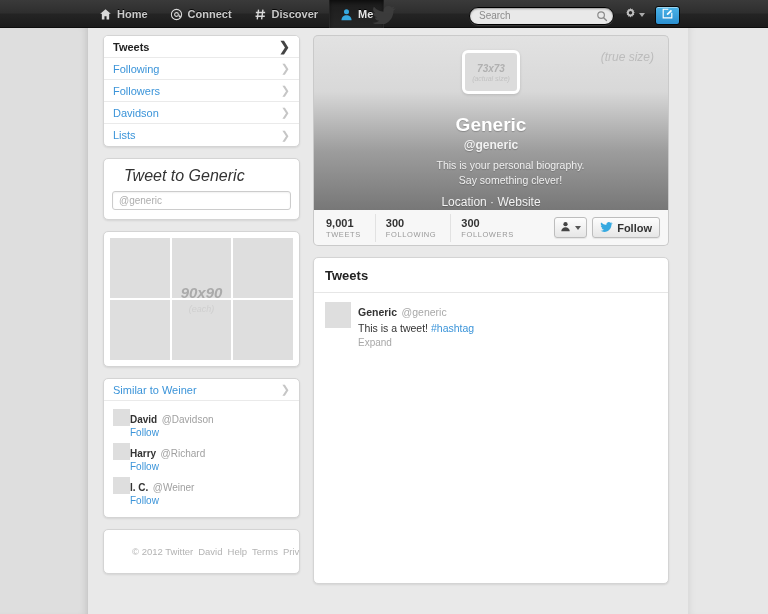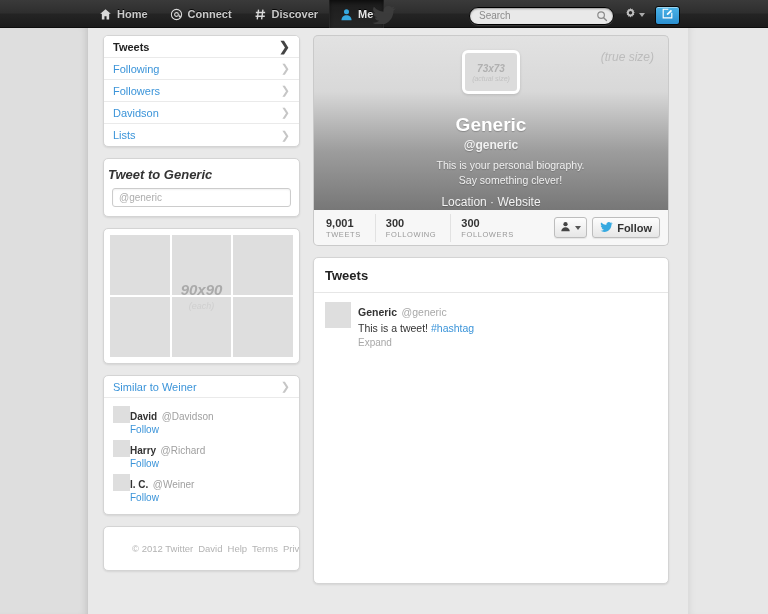--- a/index.html
+++ b/index.html
@@ -117,22 +117,22 @@
     border-bottom: 1px solid #eaeaea;
     font-size: 11px; color: #3b94d9; cursor: pointer;
   }
   .snav-item:last-child { border-bottom: none; }
   .snav-item.current { color: #222; font-weight: bold; background: #fff; }
   .snav-item.current .chev { color: #444; font-size: 13px; font-weight: bold; }
   .chev { color: #c6c6c6; font-size: 11px; }
 
   
   .tb-title {
-    font-size: 13px; font-weight: bold; font-style: italic; color: #333;
-    padding: 8px 9px 5px 4px;
+    font-size: 16px; font-weight: normal; font-style: italic; color: #333;
+    padding: 8px 9px 5px 20px;
   }
   .tb-input-wrap { padding: 0 8px 9px 8px; }
   .tb-input {
     width: 100%; height: 19px; border: 1px solid #ccc; border-radius: 3px;
     font-family: "Liberation Sans", sans-serif; font-size: 10px;
     color: #555; padding: 0 6px; outline: none; background: #fff;
     box-shadow: inset 0 1px 2px rgba(0,0,0,0.06);
   }
   .tb-input::placeholder { color: #adadad; }
 

